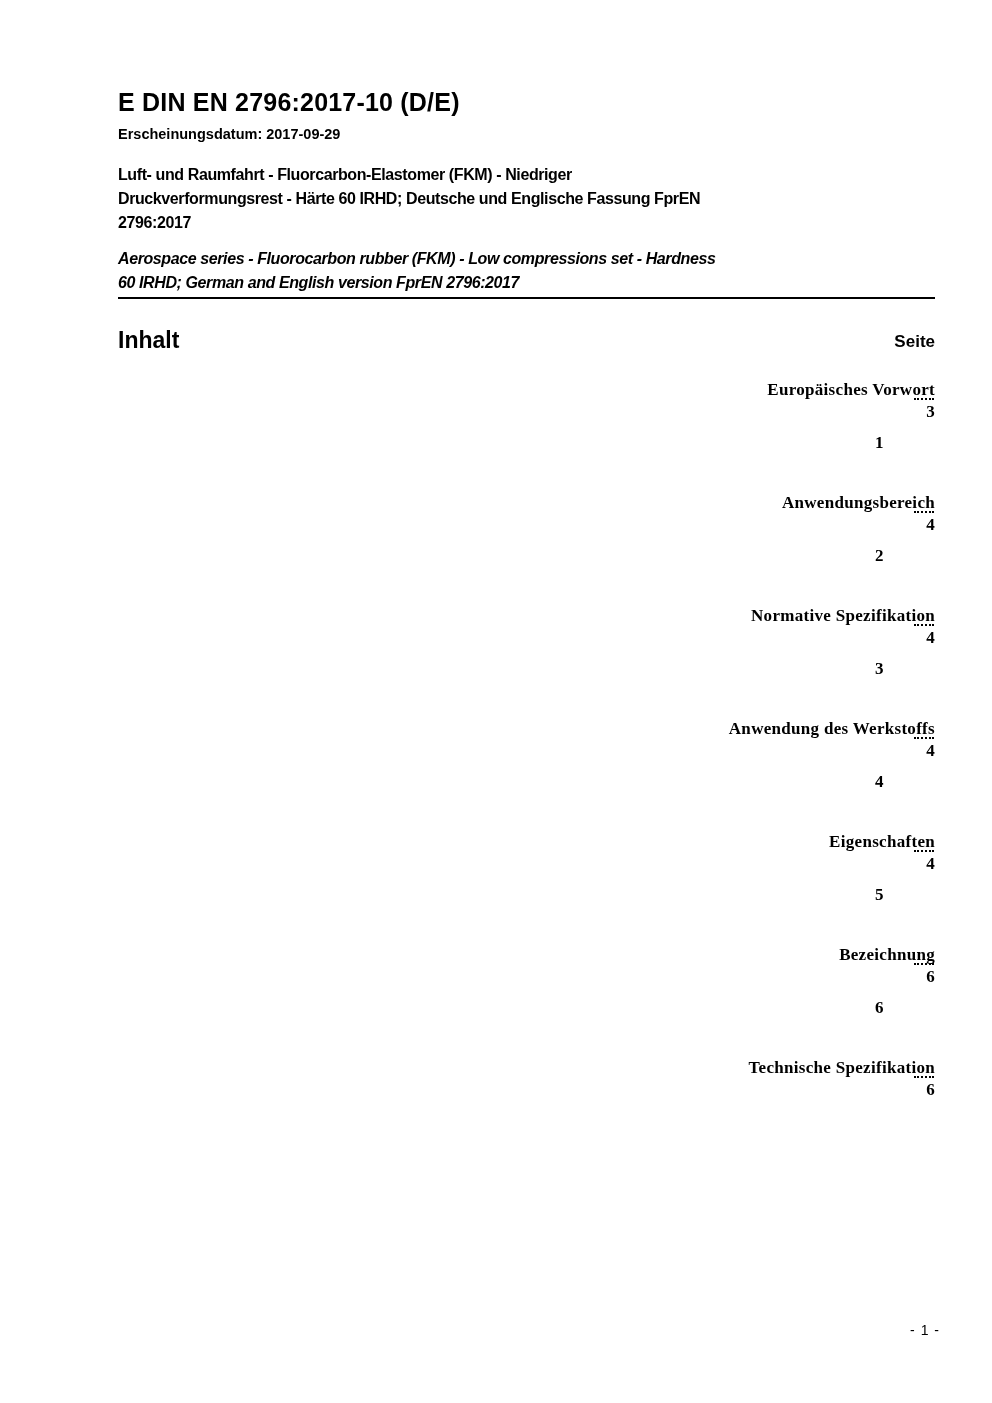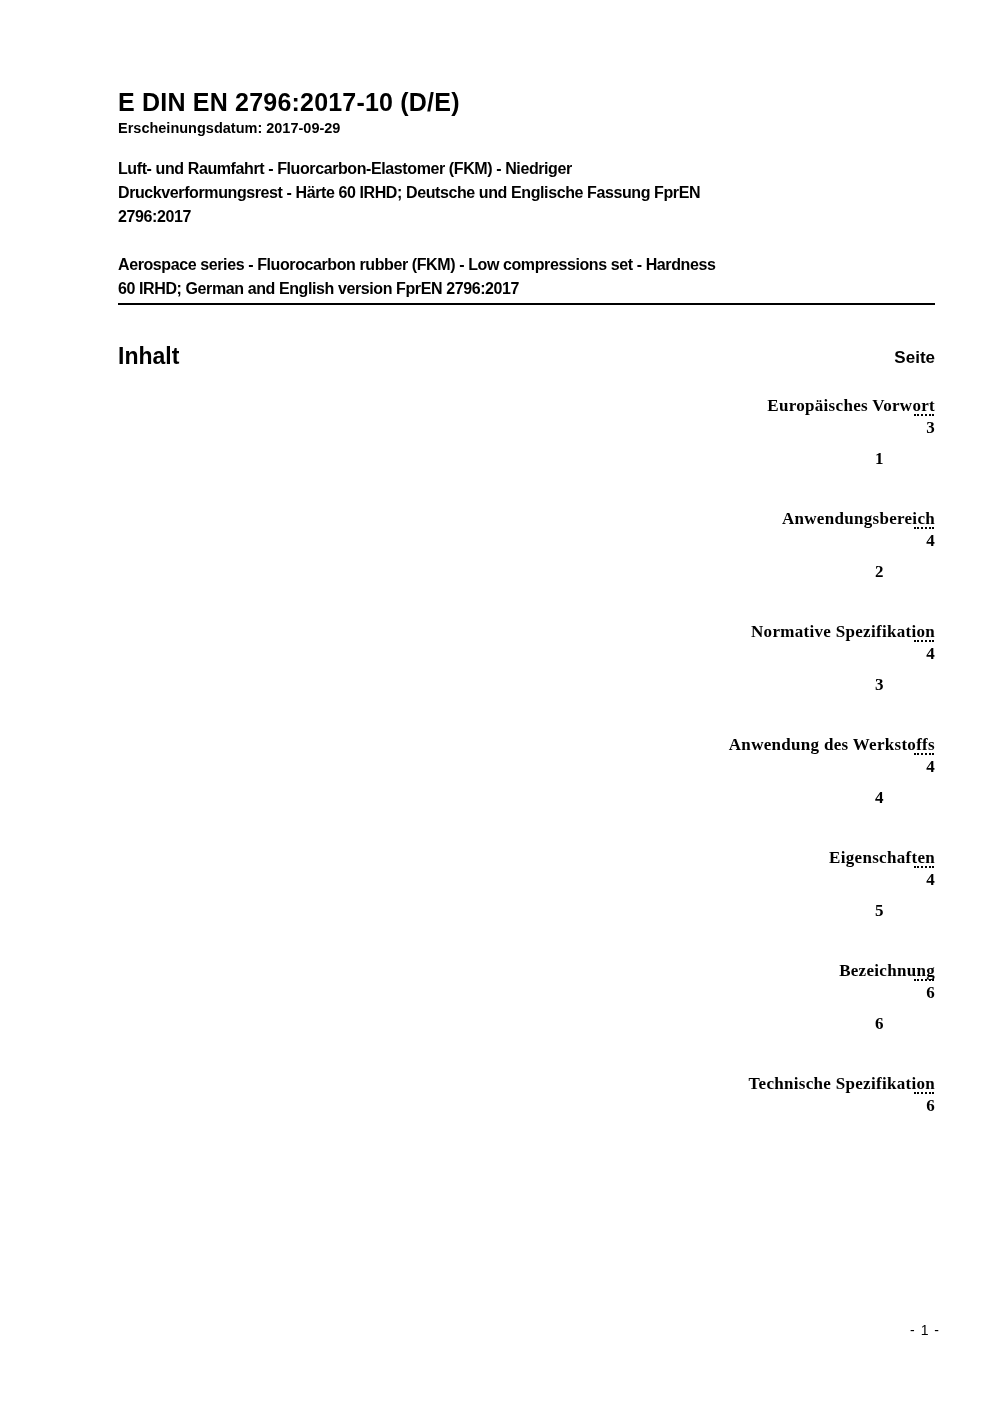--- a/index.html
+++ b/index.html
@@ -18,41 +18,41 @@
   }
   .doc-number {
     padding-top: 88px;
     font-size: 25px;
     font-weight: bold;
     letter-spacing: 0.2px;
     line-height: 1.15;
     white-space: nowrap;
   }
   .publish-date {
-    margin-top: 3px;
+    margin-top: 9px;
     font-size: 14.5px;
     font-weight: bold;
     white-space: nowrap;
   }
   .title-block {
     font-weight: bold;
     font-size: 16px;
     letter-spacing: -0.4px;
     line-height: 24px;
   }
   .title-de { margin-top: 21px; }
-  .title-en { margin-top: 24px; }
+  .title-en { margin-top: 12px; font-style: italic; }
   .title-block div { white-space: nowrap; }
   .content-rule {
     border-top: 2px solid #000000;
     margin-top: 2px;
     width: 100%;
   }
   .toc-header {
-    margin-top: 38px;
+    margin-top: 28px;
     display: flex;
     justify-content: space-between;
     align-items: flex-end;
   }
   .toc-heading {
     font-size: 23px;
     font-weight: bold;
   }
   .toc-page-label {
     font-size: 17px;

